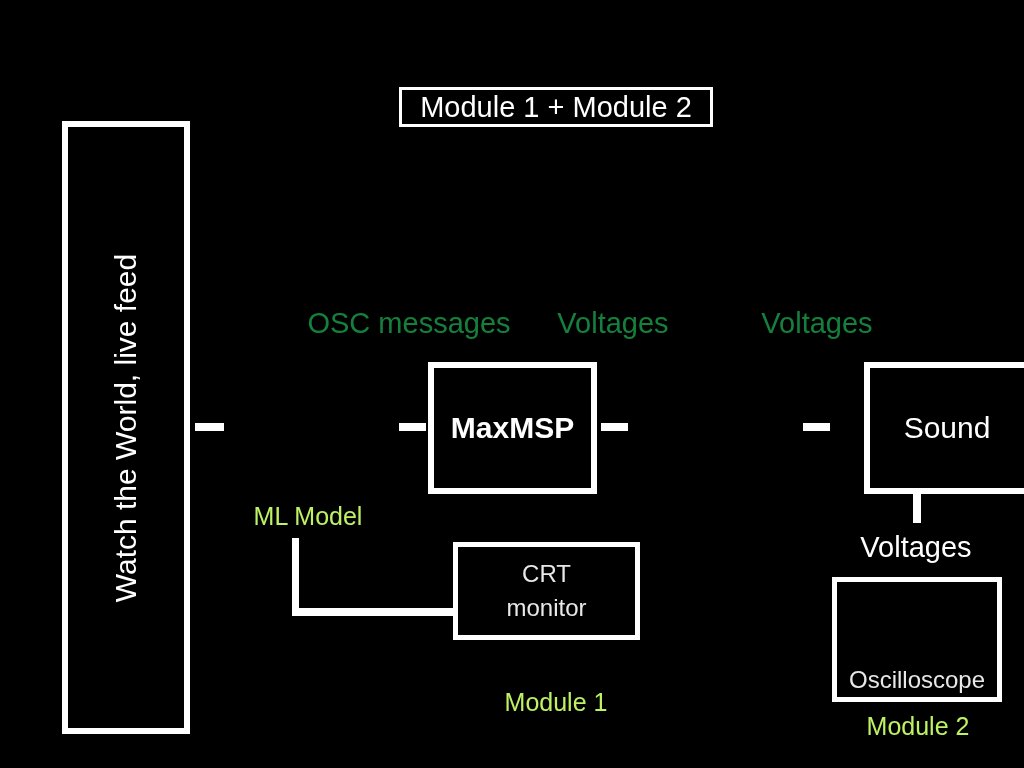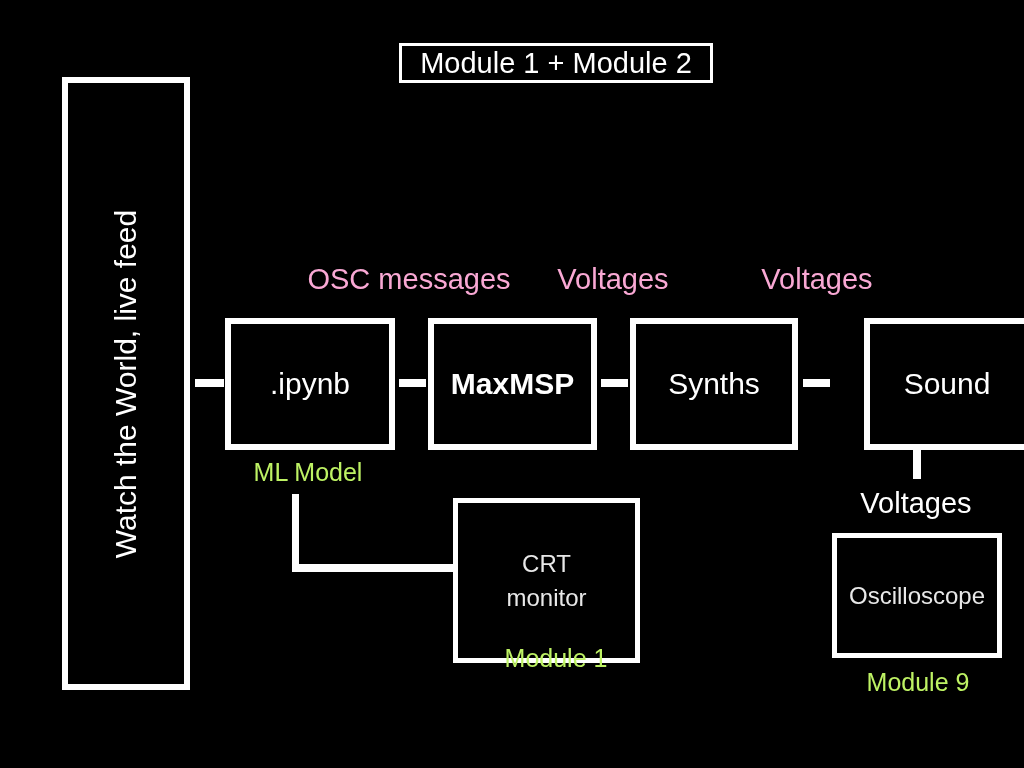--- a/index.html
+++ b/index.html
@@ -9,21 +9,21 @@
   }
   .slide {
     position: relative;
     width: 1024px;
     height: 768px;
     background: #000000;
     overflow: hidden;
     font-family: "Liberation Sans", sans-serif;
     -webkit-font-smoothing: antialiased;
   }
-  .abs { position: absolute; box-sizing: border-box; }
+  .abs { position: absolute; box-sizing: border-box; margin-top: 44px; }
 
   
   .title-box {
     left: 399px; top: 43px; width: 314px; height: 40px;
     border: 3px solid #ffffff;
     display: flex; align-items: center; justify-content: center;
     color: #ffffff; font-size: 29px; white-space: nowrap;
   }
 
   
@@ -34,21 +34,21 @@
   }
   .input-box .vtext {
     transform: rotate(-90deg);
     color: #ffffff; font-size: 30px; white-space: nowrap;
   }
 
   
   .edge-label {
     top: 263px; height: 34px;
     transform: translateX(-50%);
-    color: #f9a8d4; font-size: 29px; white-space: nowrap;
+    color: #15803d; font-size: 29px; white-space: nowrap;
   }
   .edge-label.osc { left: 409px; }
   .edge-label.v1  { left: 613px; }
   .edge-label.v2  { left: 817px; }
 
   
   .node {
     top: 318px; height: 132px;
     border: 6px solid #ffffff;
     display: flex; align-items: center; justify-content: center;
@@ -86,48 +86,42 @@
   }
 
   
   .subnode {
     border: 5px solid #ffffff;
     display: flex; align-items: center; justify-content: center;
     text-align: center;
     color: #e8e8e8; font-size: 24px;
     white-space: pre-line; line-height: 1.4;
   }
-  .crt-box { left: 453px; top: 498px; width: 187px; height: 165px; }
-  .osc-box { left: 832px; top: 533px; width: 170px; height: 125px; }
+  .crt-box { left: 453px; top: 498px; width: 187px; height: 98px; }
+  .osc-box { left: 832px; top: 533px; width: 170px; height: 125px; align-items: flex-end; }
 </style>
 </head>
 <body>
 
 <div class="slide">
 
   <div class="abs title-box">
     <span>Module 1 + Module 2</span>
   </div>
 
   <div class="abs input-box">
     <span class="vtext">Watch the World, live feed</span>
   </div>
 
   <div class="abs edge-label osc">OSC messages</div>
   <div class="abs edge-label v1">Voltages</div>
   <div class="abs edge-label v2">Voltages</div>
 
-  <div class="abs node ipynb">
-    <span>.ipynb</span>
-  </div>
   <div class="abs node maxmsp">
     <span>MaxMSP</span>
-  </div>
-  <div class="abs node synths">
-    <span>Synths</span>
   </div>
   <div class="abs node sound">
     <span>Sound</span>
   </div>
 
   <div class="abs hline edge-input-ipynb"></div>
   <div class="abs hline edge-ipynb-maxmsp"></div>
   <div class="abs hline edge-maxmsp-synths"></div>
   <div class="abs hline edge-synths-sound"></div>
   <div class="abs vline edge-sound-down"></div>
@@ -140,15 +134,15 @@
 
   <div class="abs subnode crt-box">
     <span>CRT
 monitor</span>
   </div>
   <div class="abs caption cap-module2">Module 1</div>
 
   <div class="abs subnode osc-box">
     <span>Oscilloscope</span>
   </div>
-  <div class="abs caption cap-module1">Module 9</div>
+  <div class="abs caption cap-module1">Module 2</div>
 
 </div>
 
 </body></html>

